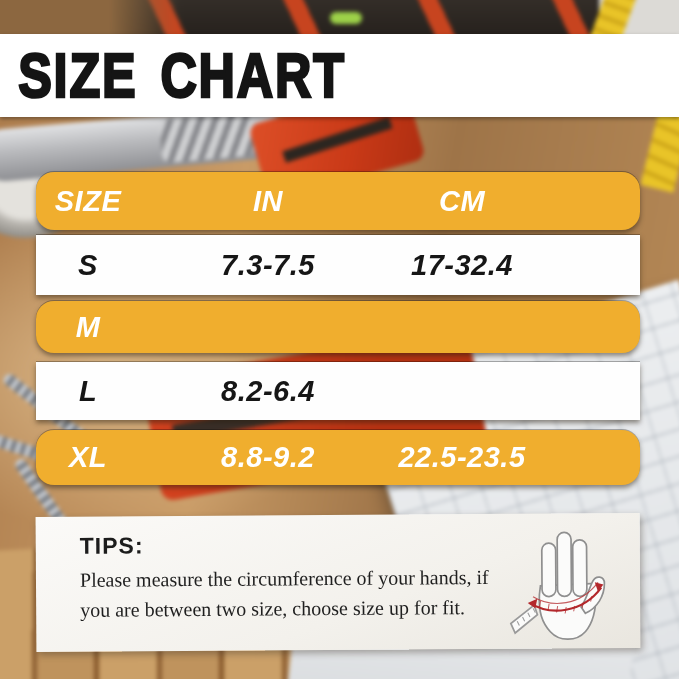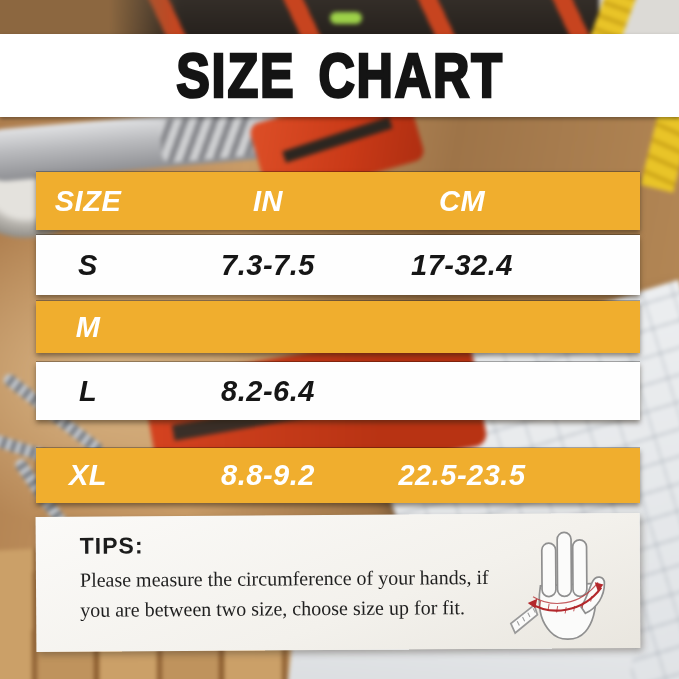--- a/index.html
+++ b/index.html
@@ -44,37 +44,37 @@
   .bg-clamp{left:150px;top:352px;width:330px;height:122px;border-radius:12px;transform:rotate(-10deg);
     background:linear-gradient(100deg,#cf4423 0%,#b33416 70%);}
   .bg-clamp::after{content:"";position:absolute;left:22px;top:48px;width:262px;height:16px;background:#3a2f28;}
   .screw{height:12px;border-radius:6px;background:repeating-linear-gradient(90deg,#c6cacf 0 5px,#777c83 5px 10px);}
   .screw1{left:-8px;top:408px;width:122px;transform:rotate(38deg);}
   .screw2{left:-16px;top:452px;width:132px;transform:rotate(18deg);}
   .screw3{left:-6px;top:500px;width:112px;transform:rotate(55deg);}
 
   
   .title-banner{position:absolute;left:0;right:0;top:34px;height:83px;background:#ffffff;
-    display:flex;align-items:center;justify-content:center;box-shadow:0 2px 4px rgba(0,0,0,.35);}
+    display:flex;align-items:center;justify-content:flex-start;box-shadow:0 2px 4px rgba(0,0,0,.35);}
   .title-banner h1{margin:0;font-size:56px;font-weight:bold;color:#141414;letter-spacing:2px;word-spacing:8px;
     -webkit-text-stroke:2.4px #141414;transform:scale(.9,1.12);}
 
   .row{position:absolute;left:36px;width:604px;display:grid;
     grid-template-columns:104px 256px 132px 1fr;align-items:center;justify-items:center;
     box-shadow:0 -1px 0 rgba(0,0,0,.28), 0 3px 5px rgba(40,30,15,.5);}
   .row .cell{font-style:italic;font-weight:bold;font-size:29px;letter-spacing:.5px;white-space:nowrap;}
-  .row-yellow{background:#f0ae2e;}
+  .row-yellow{background:#f0ae2e;border-radius:18px;}
   .row-yellow .cell{color:#ffffff;}
   .row-white{background:#fefefe;}
   .row-white .cell{color:#161616;}
   .r-head{top:172px;height:58px;}
   .r-s{top:235px;height:60px;}
   .r-m{top:301px;height:52px;}
   .r-l{top:362px;height:58px;}
-  .r-xl{top:430px;height:55px;margin-top:18px;}
+  .r-xl{top:430px;height:55px;}
 
   .tips{position:absolute;left:36px;top:515px;width:604px;height:135px;box-sizing:border-box;
     padding:16px 150px 0 44px;transform:rotate(-.4deg);
     background:linear-gradient(160deg,#fbfaf8 0%,#f3f1ec 60%,#e9e6df 100%);
     box-shadow:2px 3px 7px rgba(60,50,40,.4);}
   .tips h2{margin:0 0 5px 0;font-size:23px;letter-spacing:1px;color:#1c1c1c;}
   .tips p{margin:0;font-family:"Liberation Serif",serif;font-size:20px;line-height:30px;color:#1f1f1f;}
   .hand{position:absolute;right:10px;top:4px;width:128px;height:126px;}
 </style>
 </head>

